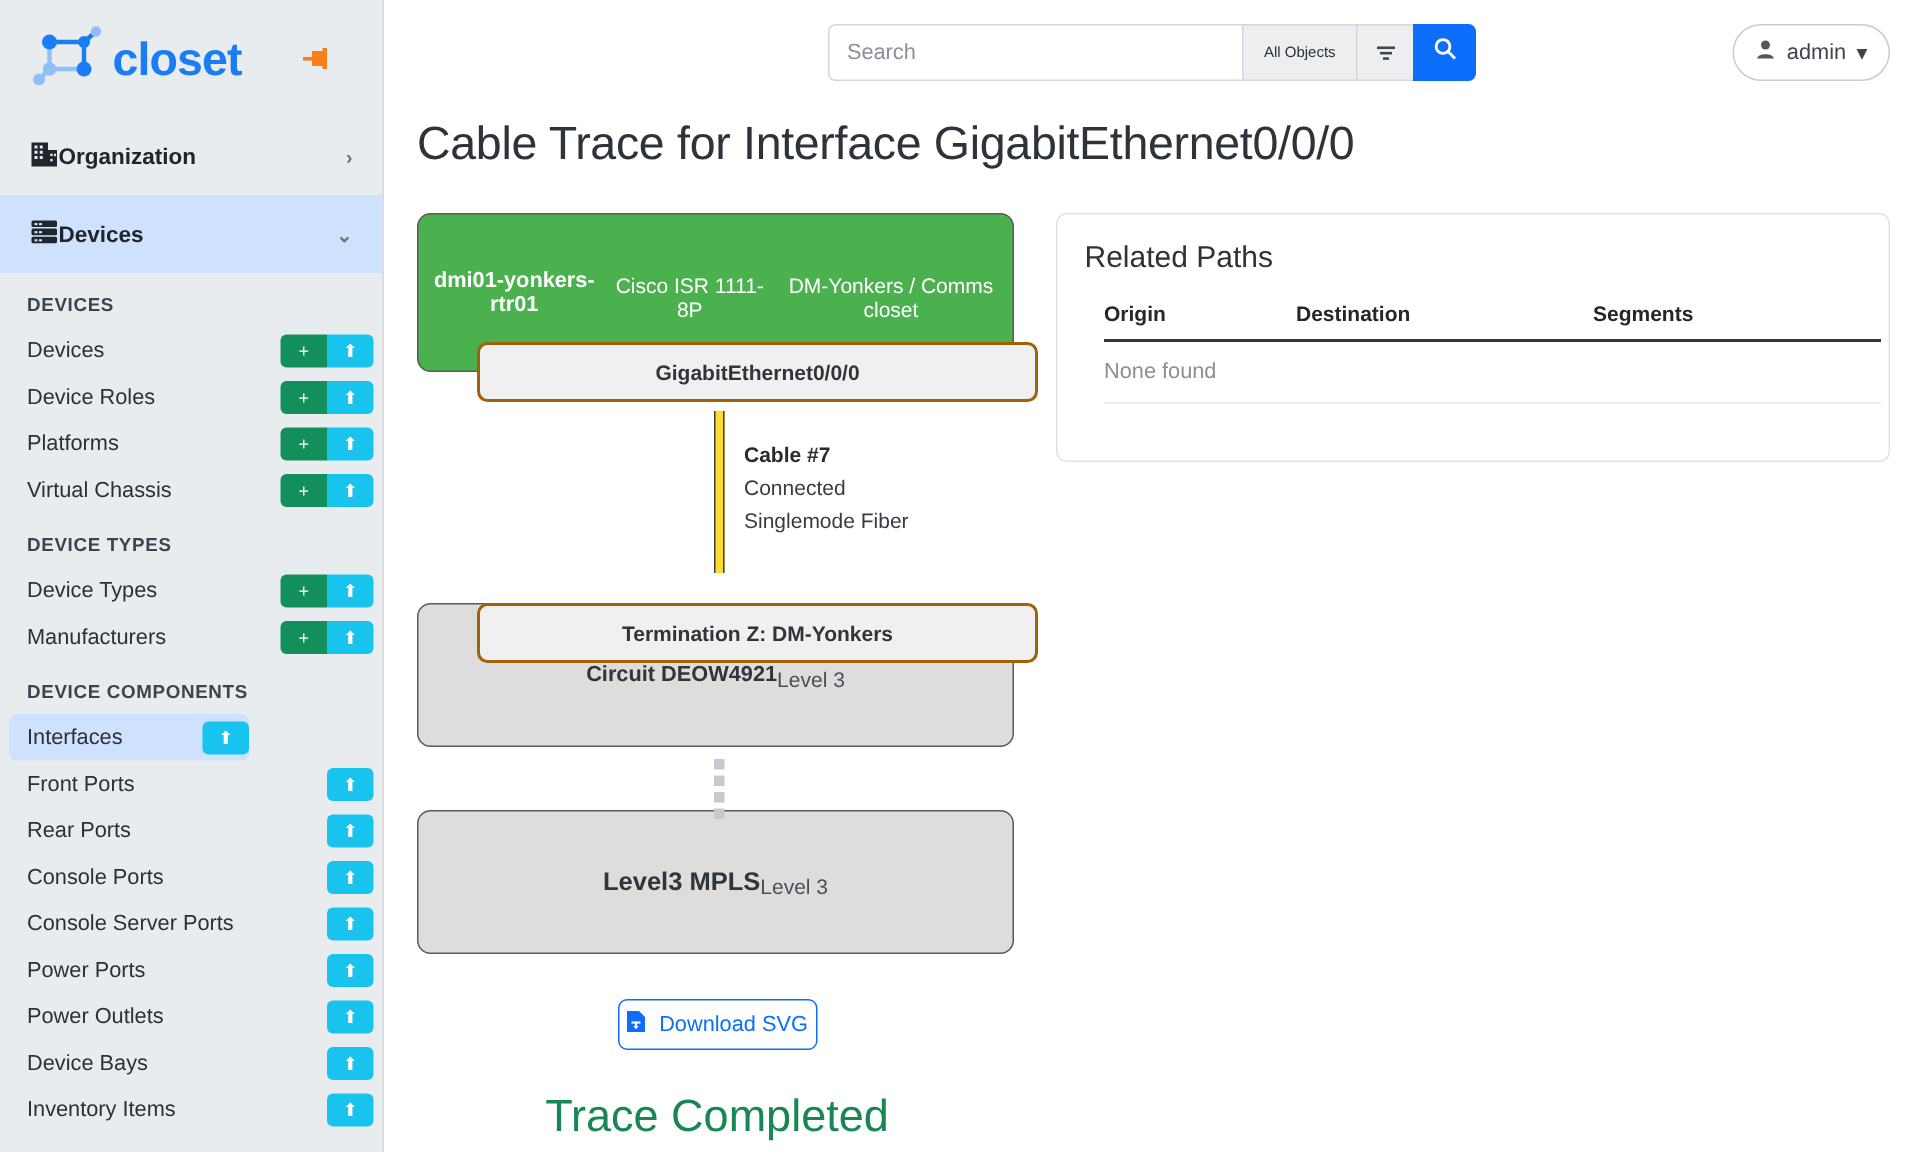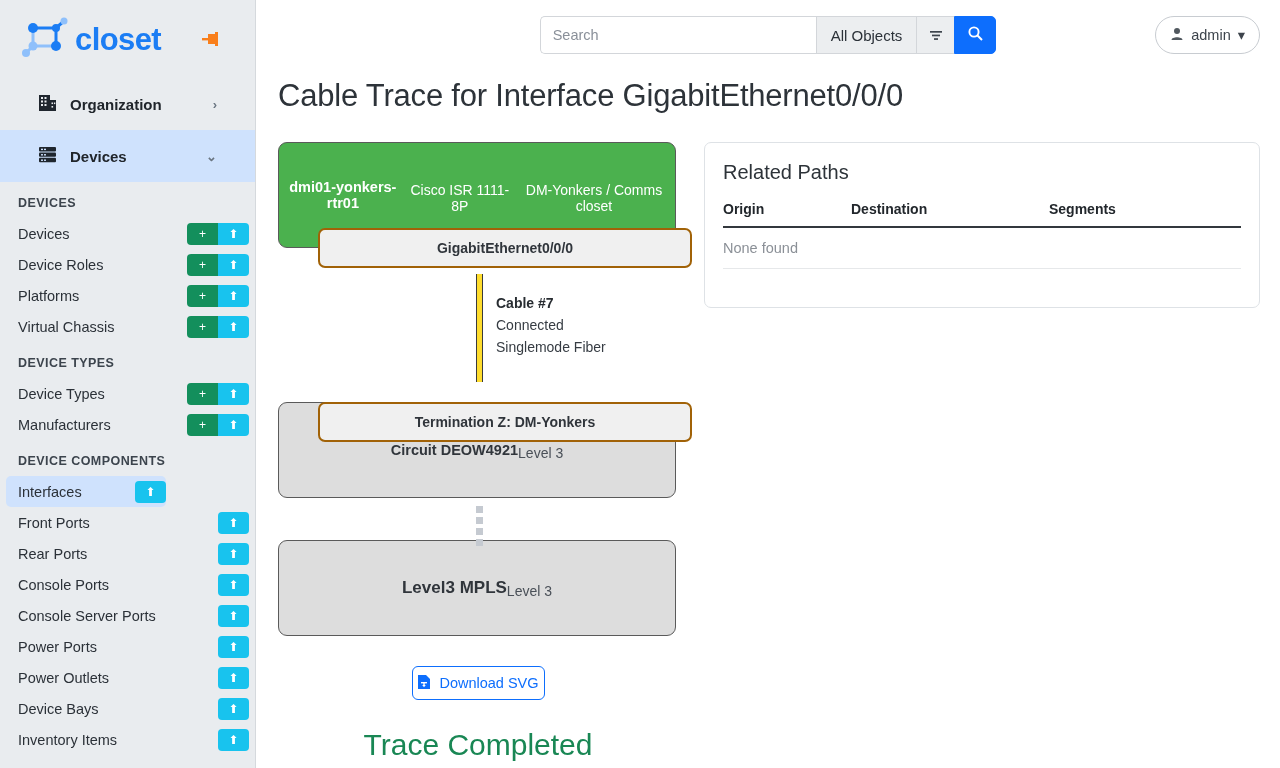--- a/index.html
+++ b/index.html
@@ -30,23 +30,23 @@
     font-size: 31px; font-weight: bold; color: #1b7df4;
     letter-spacing: -0.6px; line-height: 1;
   }
   .pin-btn {
     margin-left: auto; margin-right: 20px;
     display: flex; align-items: center; cursor: pointer;
   }
 
   .nav-group {
     display: flex; align-items: center;
-    height: 52px; padding: 0 38px;
+    height: 52px; padding: 0 20px;
     font-size: 15px; font-weight: bold; color: #20252b;
-    cursor: pointer; gap: 13px;
+    cursor: pointer; 
   }
   .nav-group.active { background: #cfe2fd; }
   .nav-group .chev { margin-left: auto; color: #6b7682; font-size: 13px; }
 
   .sec-label {
     font-size: 12.5px; font-weight: bold; color: #3c444d;
     letter-spacing: .45px; padding: 14px 0 8px 18px;
   }
   .nav-item {
     display: flex; align-items: center;
@@ -80,21 +80,21 @@
     border: 1px solid #d3d6da; border-right: none;
     border-radius: 5px 0 0 5px;
     padding: 0 12px; font-size: 14.5px; color: #2b3138;
     background: #fff; outline: none;
     font-family: "Liberation Sans", sans-serif;
   }
   .search-input::placeholder { color: #8a9099; }
   .obj-select {
     height: 38px; display: flex; align-items: center; padding: 0 14px;
     background: #eceef0; border: 1px solid #d3d6da; border-right: none;
-    font-size: 15px; color: #2b3138; cursor: pointer;
+    font-size: 10px; color: #2b3138; cursor: pointer;
   }
   .filter-btn {
     height: 38px; width: 38px; display: flex; align-items: center; justify-content: center;
     background: #eceef0; border: 1px solid #d3d6da; border-right: none; cursor: pointer;
   }
   .search-btn {
     height: 38px; width: 42px; display: flex; align-items: center; justify-content: center;
     background: #0d6efd; border: 1px solid #0d6efd; border-radius: 0 5px 5px 0; cursor: pointer;
   }
   .user-btn {
@@ -163,21 +163,21 @@
     font-size: 30px; color: #198754; font-weight: normal;
   }
 
   
   .card {
     flex: 1; max-width: 568px; height: 166px;
     border: 1px solid #dee2e6; border-radius: 7px; background: #fff;
     padding: 18px 18px 0 18px;
   }
   .card-title { font-size: 20px; color: #2d3339; font-weight: normal; }
-  .rp-table { width: 100%; border-collapse: collapse; margin-top: 17px; }
+  .rp-table { width: 100%; border-collapse: collapse; margin-top: 17px; margin-left: 13px; }
   .rp-table th {
     text-align: left; font-size: 14px; font-weight: bold; color: #22272c;
     padding: 0 0 9px 0; border-bottom: 2px solid #33383d;
   }
   .rp-table td {
     font-size: 14.5px; color: #8b9097; padding: 12px 0;
     border-bottom: 1px solid #e6e8ea;
   }
 </style>
 </head>

